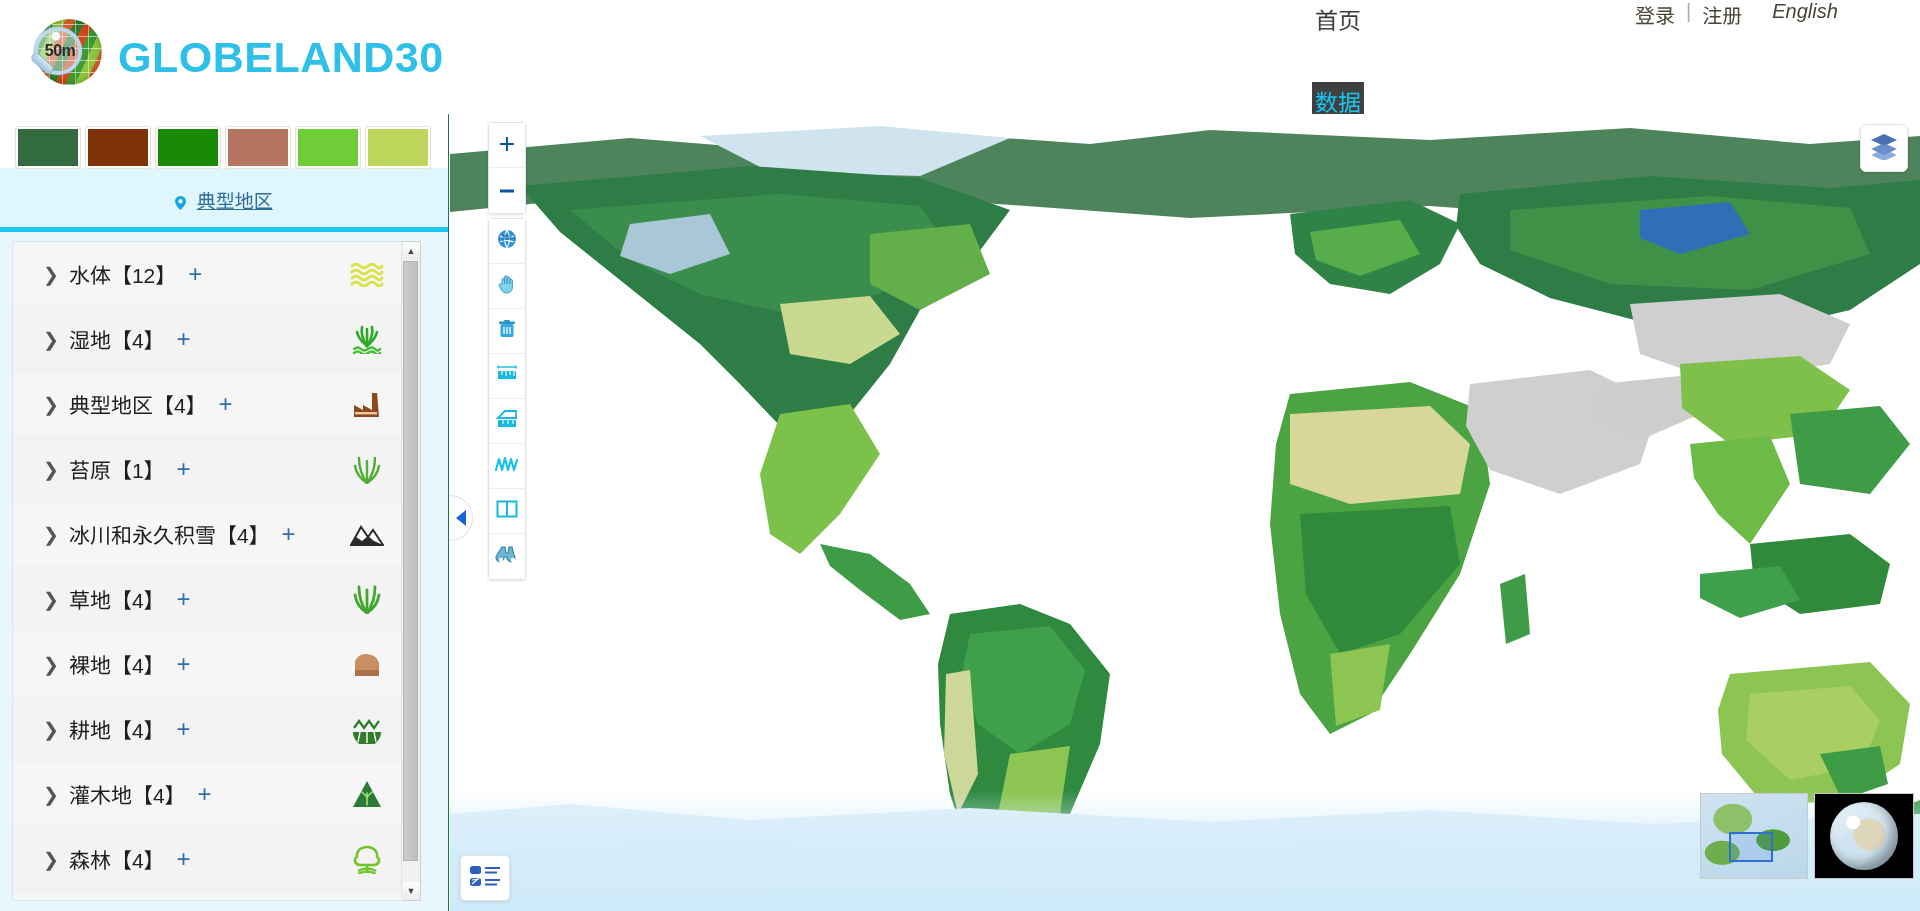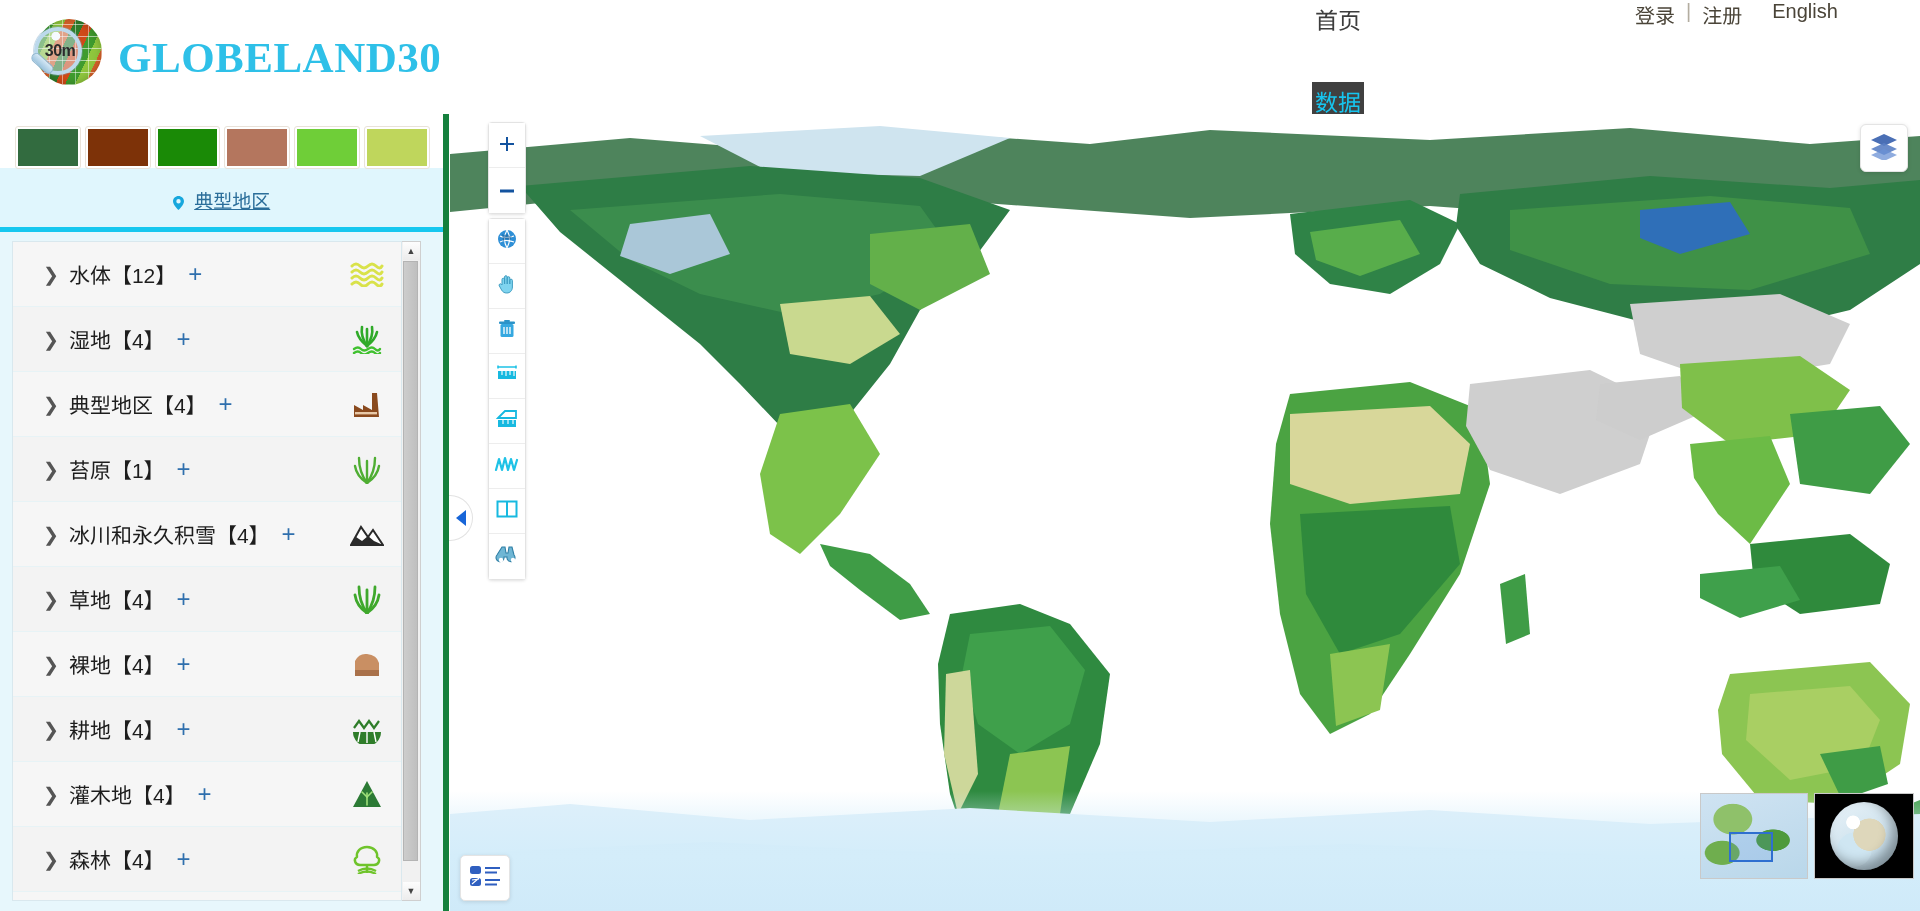--- a/index.html
+++ b/index.html
@@ -71,21 +71,21 @@
     color: #2b2b2b;
     font-family: "Liberation Sans", sans-serif;
     letter-spacing: -.5px;
   }
   #logo-text {
     margin-left: 12px;
     font-size: 43px;
     font-weight: bold;
     color: #2ec0e8;
     letter-spacing: .5px;
-    font-family: Liberation Serif, serif;
+    font-family: Liberation Sans, sans-serif;
   }
 
   #nav-main {
     position: absolute; left: 1312px; top: 0;
     height: 114px;
     display: flex; align-items: center; gap: 44px; flex-direction: column;
   }
   #nav-main .nav-item {
     font-size: 23px;
     color: #3d3d3d;
@@ -99,28 +99,28 @@
   }
 
   #nav-user {
     position: absolute; left: 1635px; top: 0;
     height: 114px;
     display: flex; align-items: flex-start;
     font-size: 20px; color: #4a4438;
   }
   #nav-user .u-link { cursor: pointer; white-space: nowrap; }
   #nav-user .u-sep { margin: 0 11px; color: #b3ada0; }
-  #nav-user .u-lang { margin-left: 30px; cursor: pointer; white-space: nowrap; }
+  #nav-user .u-lang { margin-left: 30px; cursor: pointer; white-space: nowrap; font-style: italic; }
 
   
   #sidebar {
     position: absolute; left: 0; top: 114px;
     width: 449px; height: 797px;
     background: #e7f7fc;
-    border-right: 6px solid #15803d;
+    border-right: 1px solid #15803d;
   }
   #swatch-row {
     display: flex; gap: 6px;
     padding: 13px 14px 0 16px;
     background: #ffffff;
   }
   #swatch-row .swatch {
     width: 64px; height: 41px;
     border: 2px solid #ffffff;
     outline: 1px solid #e9e2d9;
@@ -350,21 +350,21 @@
 </head>
 <body>
 
 <div id="header">
 
   <div id="logo-block">
     <div id="logo-mark">
       <div class="globe"></div>
       <div class="lens"></div>
       <div class="handle"></div>
-      <div class="lens-text">30m</div>
+      <div class="lens-text">50m</div>
     </div>
     <div id="logo-text">GLOBELAND30</div>
   </div>
 
   <nav id="nav-main">
     <span class="nav-item">首页</span>
     <span class="nav-item active">数据</span>
     <span class="nav-item">工具</span>
     <span class="nav-item">关于</span>
   </nav>

